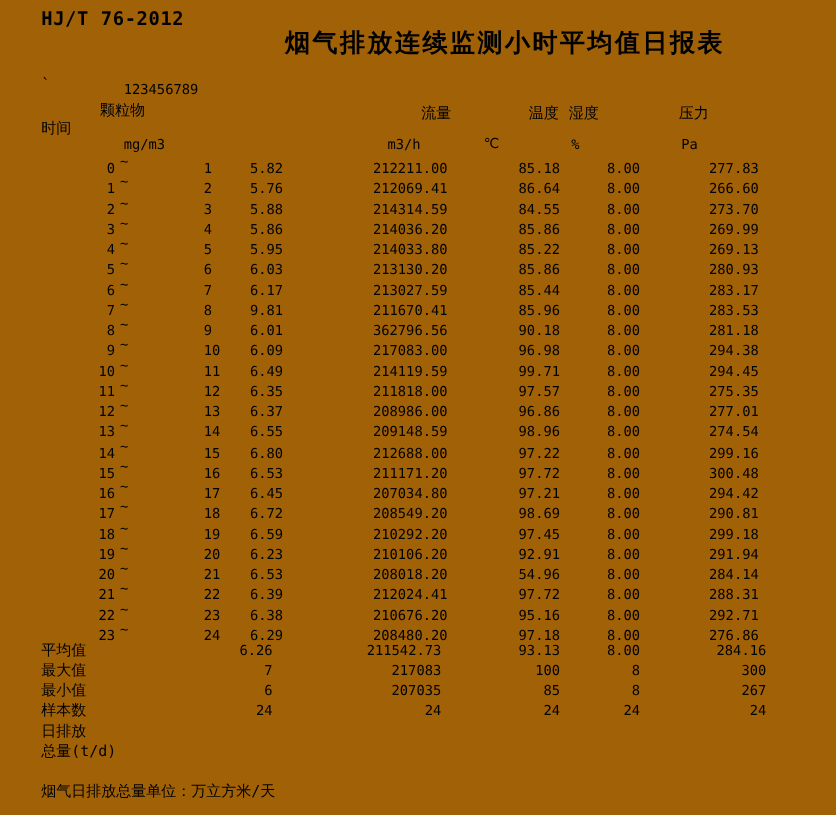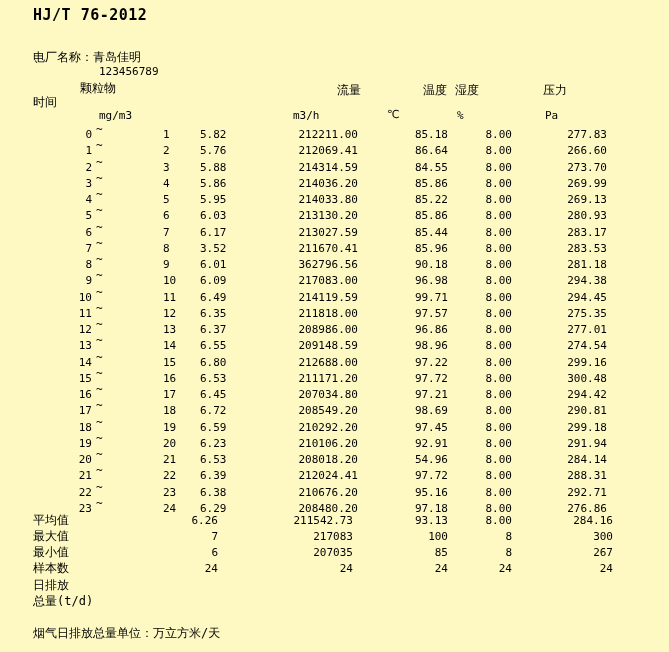--- a/index.html
+++ b/index.html
@@ -1,35 +1,35 @@
 <!DOCTYPE html>
 <html><head>
 <meta charset="utf-8">
 <style>
   html,body{margin:0;padding:0;background:#fff;}
   .page{
-    position:relative;width:669px;height:652px;background:#fef9c3;
+    position:relative;width:669px;height:652px;background:#a16207;
     font-family:"DejaVu Sans Mono","DejaVu Sans",monospace;
     color:#000000;overflow:hidden;
   }
   .abs{position:absolute;white-space:nowrap;}
   .std{left:33px;top:6px;font-size:15px;font-weight:bold;letter-spacing:0.5px;}
   .title{left:228px;top:21px;font-size:20px;font-weight:bold;letter-spacing:2px;}
   .plant{left:33px;top:49px;font-size:12px;}
   .tick{left:33px;top:60px;font-size:12px;}
   .code{left:99px;top:65px;font-size:11px;}
   .date{left:455px;top:62px;font-size:12px;}
   .h-pm{left:53px;top:80px;font-size:12px;margin-left:27px;}
   .h-flow{left:337px;top:82px;font-size:12px;}
   .h-temp{left:423px;top:82px;font-size:12px;}
   .h-hum{left:455px;top:82px;font-size:12px;}
   .h-press{left:543px;top:82px;font-size:12px;}
   .h-time{left:33px;top:94px;font-size:12px;}
   .u-pm{left:99px;top:109px;font-size:11px;}
-  .u-flow{left:293px;top:109px;font-size:11px;}
+  .u-flow{left:310px;top:109px;font-size:11px;}
   .u-temp{left:387px;top:108px;font-size:11px;}
   .u-hum{left:457px;top:109px;font-size:11px;}
   .u-press{left:545px;top:109px;font-size:11px;}
   .footer{left:33px;top:625px;font-size:12px;}
 
   .row{position:absolute;left:0;width:669px;height:16px;font-size:11px;line-height:13px;}
   .c{position:absolute;top:0;display:block;white-space:nowrap;}
   .row .h1{left:40px;width:52px;text-align:right;}
   .row .tld{left:96px;top:-5px;}
   .row .h2{left:163px;}
@@ -44,21 +44,21 @@
   .sum .fl{left:278px;width:75px;text-align:right;}
   .sum .tp{left:388px;width:60px;text-align:right;}
   .sum .hm{left:458px;width:54px;text-align:right;}
   .sum .pr{left:538px;width:75px;text-align:right;}
 </style>
 </head>
 <body>
 
 <div class="page">
   <div class="abs std">HJ/T 76-2012</div>
-  <div class="abs plant">电厂名称：青岛佳明</div>
+  <div class="abs title">烟气排放连续监测小时平均值日报表</div>
   <div class="abs tick">`</div>
   <div class="abs code">123456789</div>
 
   <div class="abs h-pm">颗粒物</div>
   <div class="abs h-flow">流量</div>
   <div class="abs h-temp">温度</div>
   <div class="abs h-hum">湿度</div>
   <div class="abs h-press">压力</div>
   <div class="abs h-time">时间</div>
 
@@ -136,21 +136,21 @@
         <span class="c pm">6.17</span>
         <span class="c fl">213027.59</span>
         <span class="c tp">85.44</span>
         <span class="c hm">8.00</span>
         <span class="c pr">283.17</span>
       </div>
       <div class="row" style="top: 241.75px;">
         <span class="c h1">7</span>
         <span class="c tld">~</span>
         <span class="c h2">8</span>
-        <span class="c pm">3.52</span>
+        <span class="c pm">9.81</span>
         <span class="c fl">211670.41</span>
         <span class="c tp">85.96</span>
         <span class="c hm">8.00</span>
         <span class="c pr">283.53</span>
       </div>
       <div class="row" style="top: 258px;">
         <span class="c h1">8</span>
         <span class="c tld">~</span>
         <span class="c h2">9</span>
         <span class="c pm">6.01</span>

